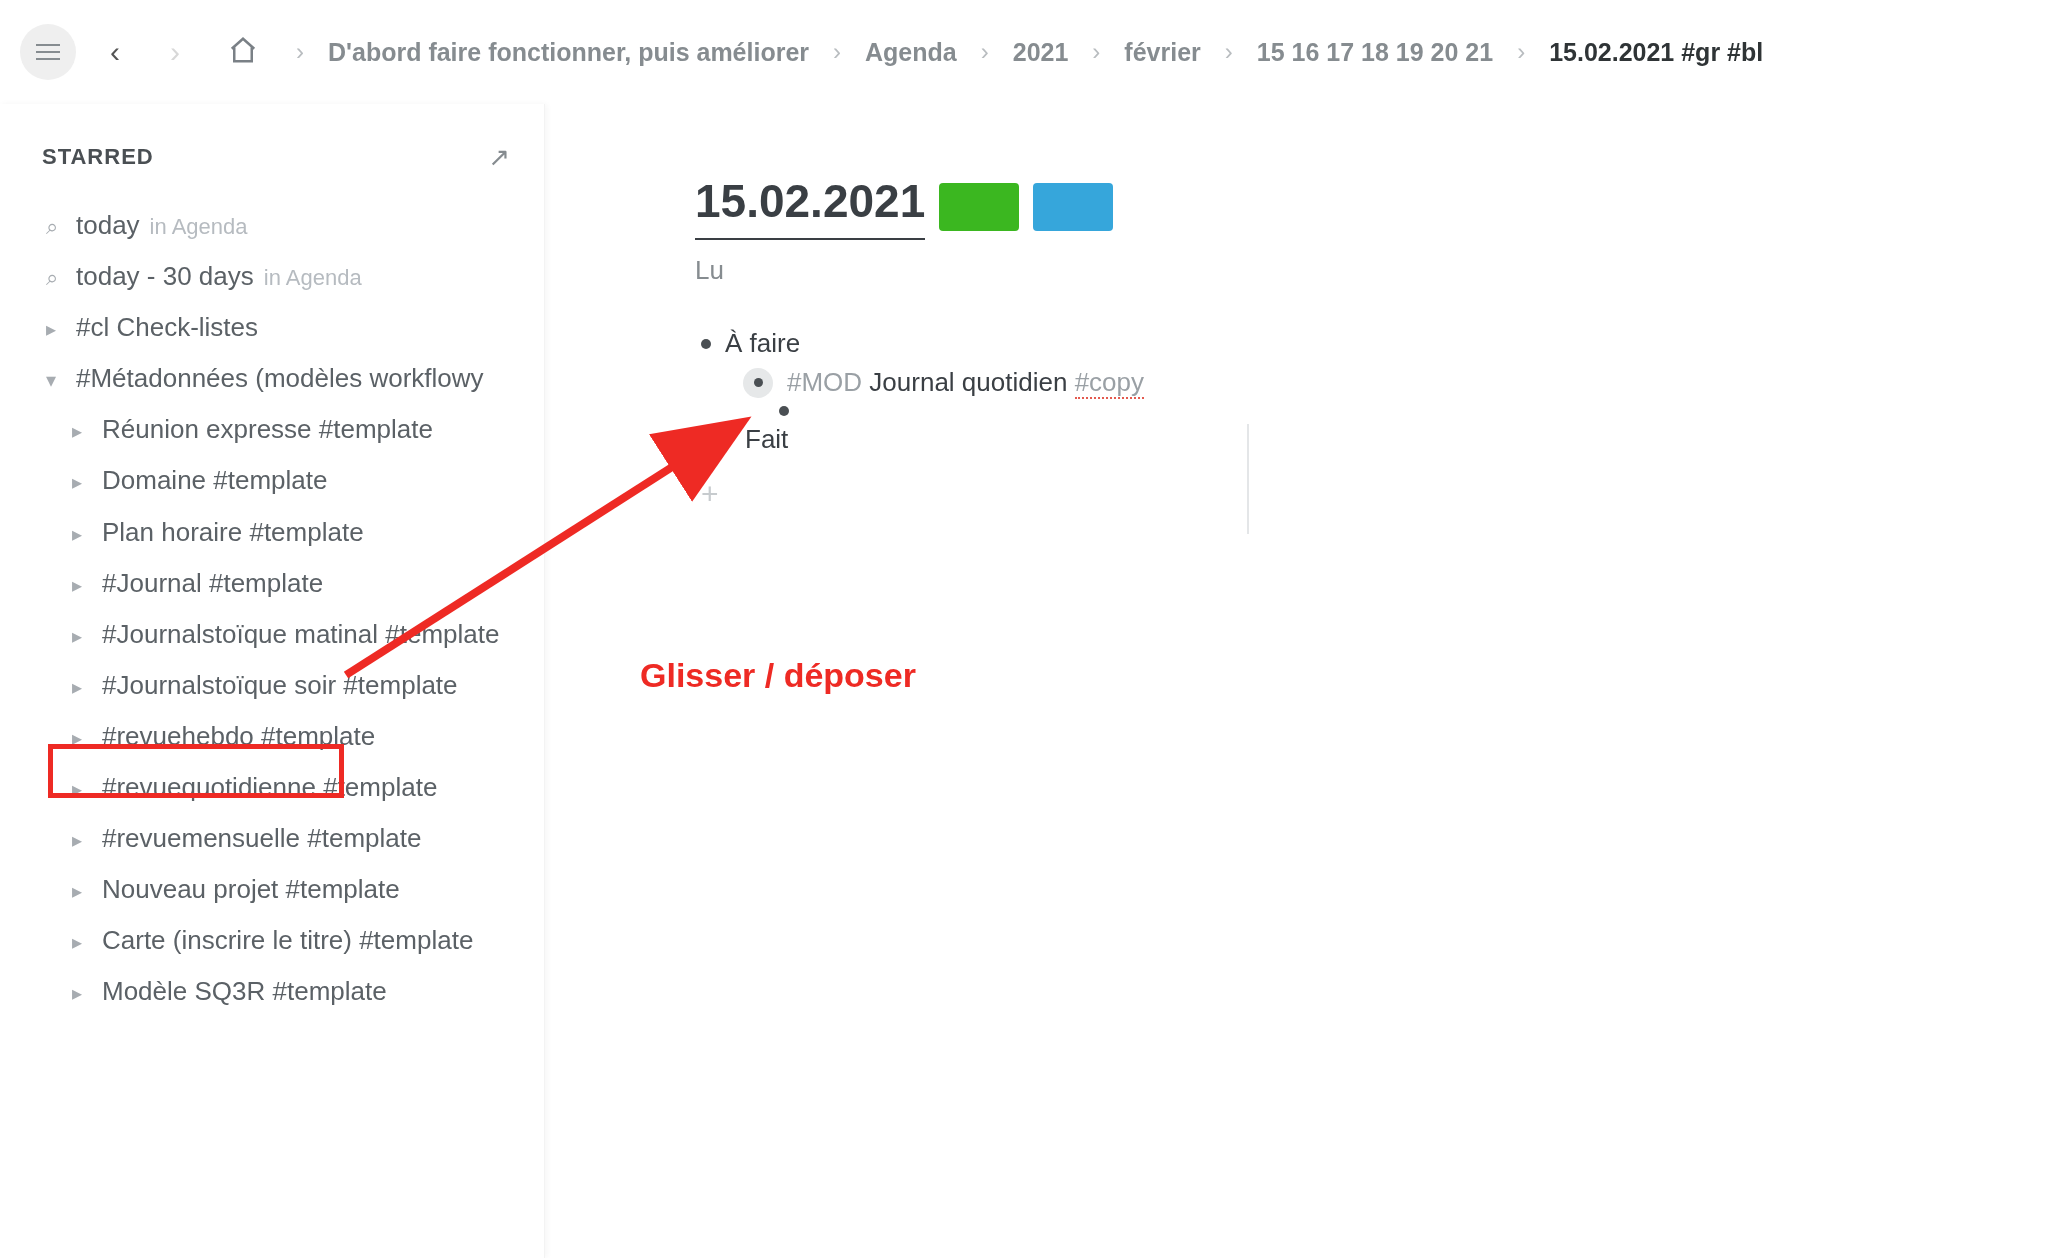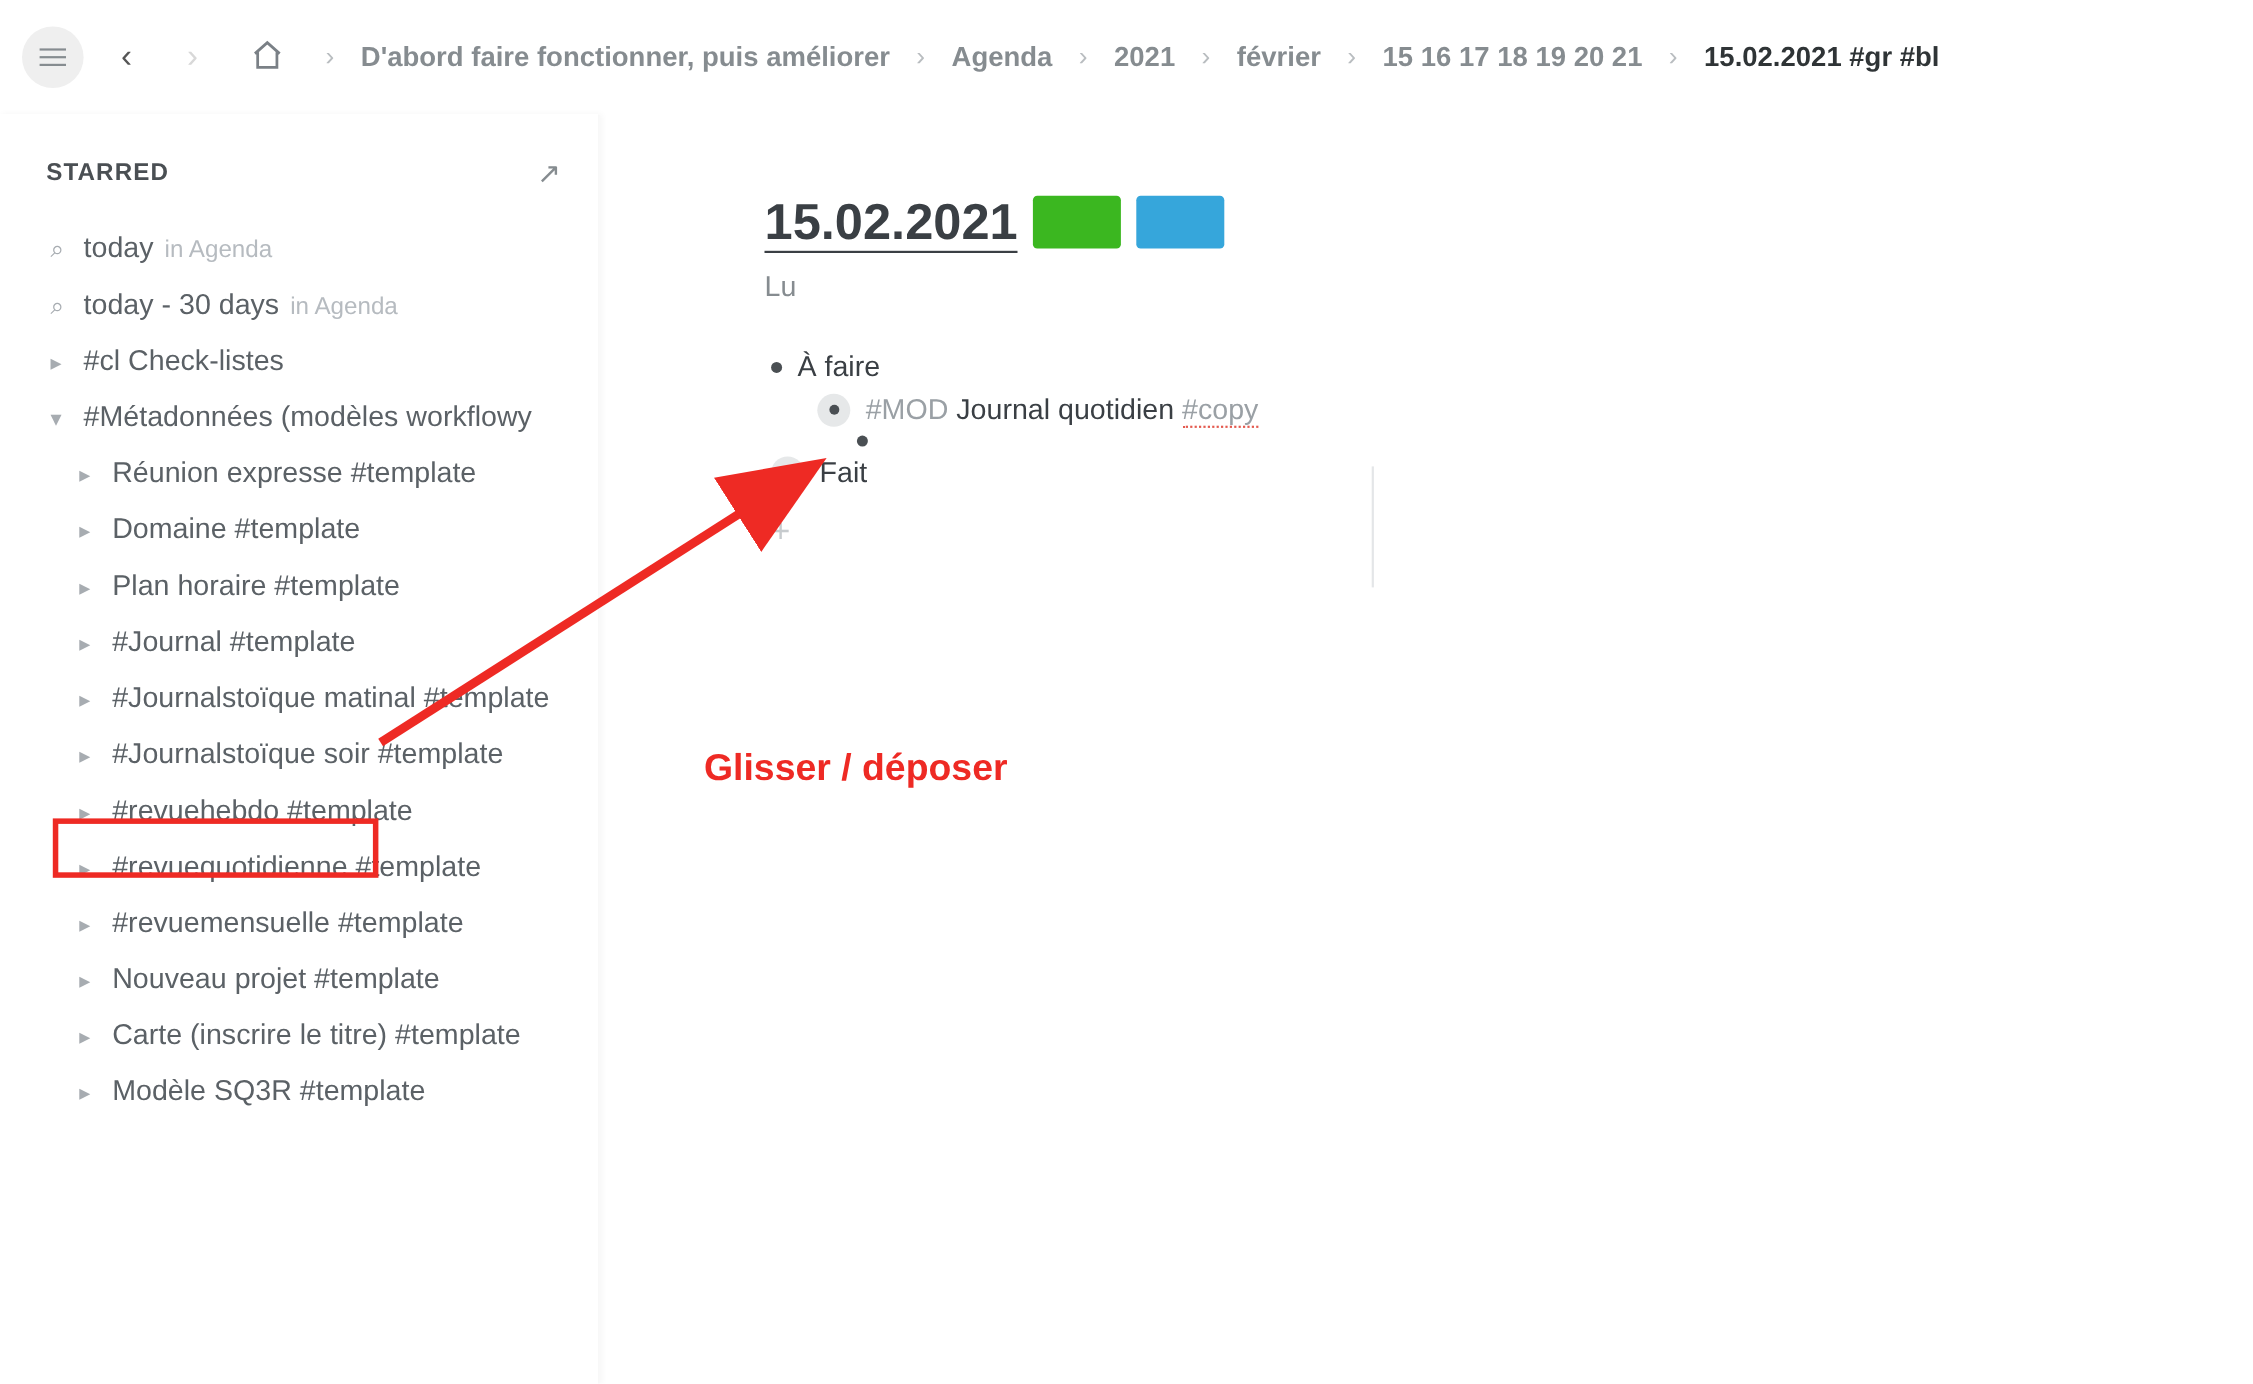--- a/index.html
+++ b/index.html
@@ -142,21 +142,21 @@
     .title-row {
       display: flex;
       align-items: center;
       gap: 14px;
     }
     .page-title {
       font-size: 46px;
       font-weight: 700;
       color: #3a3f44;
       border-bottom: 2px solid #3a3f44;
-      padding-bottom: 0;
+      padding-bottom: 10px;
     }
     .tag-swatch {
       width: 80px;
       height: 48px;
       border-radius: 4px;
     }
     .subtitle {
       margin-top: 15px;
       font-size: 26px;
       color: #868c90;
@@ -207,21 +207,21 @@
       top: 320px;
       width: 2px;
       height: 110px;
       background: #e4e6e8;
     }
 
     
     .anno-text {
       position: absolute;
       left: 640px;
-      top: 679px;
+      top: 656px;
       color: #ee2a24;
       font-size: 34px;
       font-weight: 700;
     }
     .anno-arrow {
       position: absolute;
       left: 338px;
       top: 405px;
       pointer-events: none;
     }

